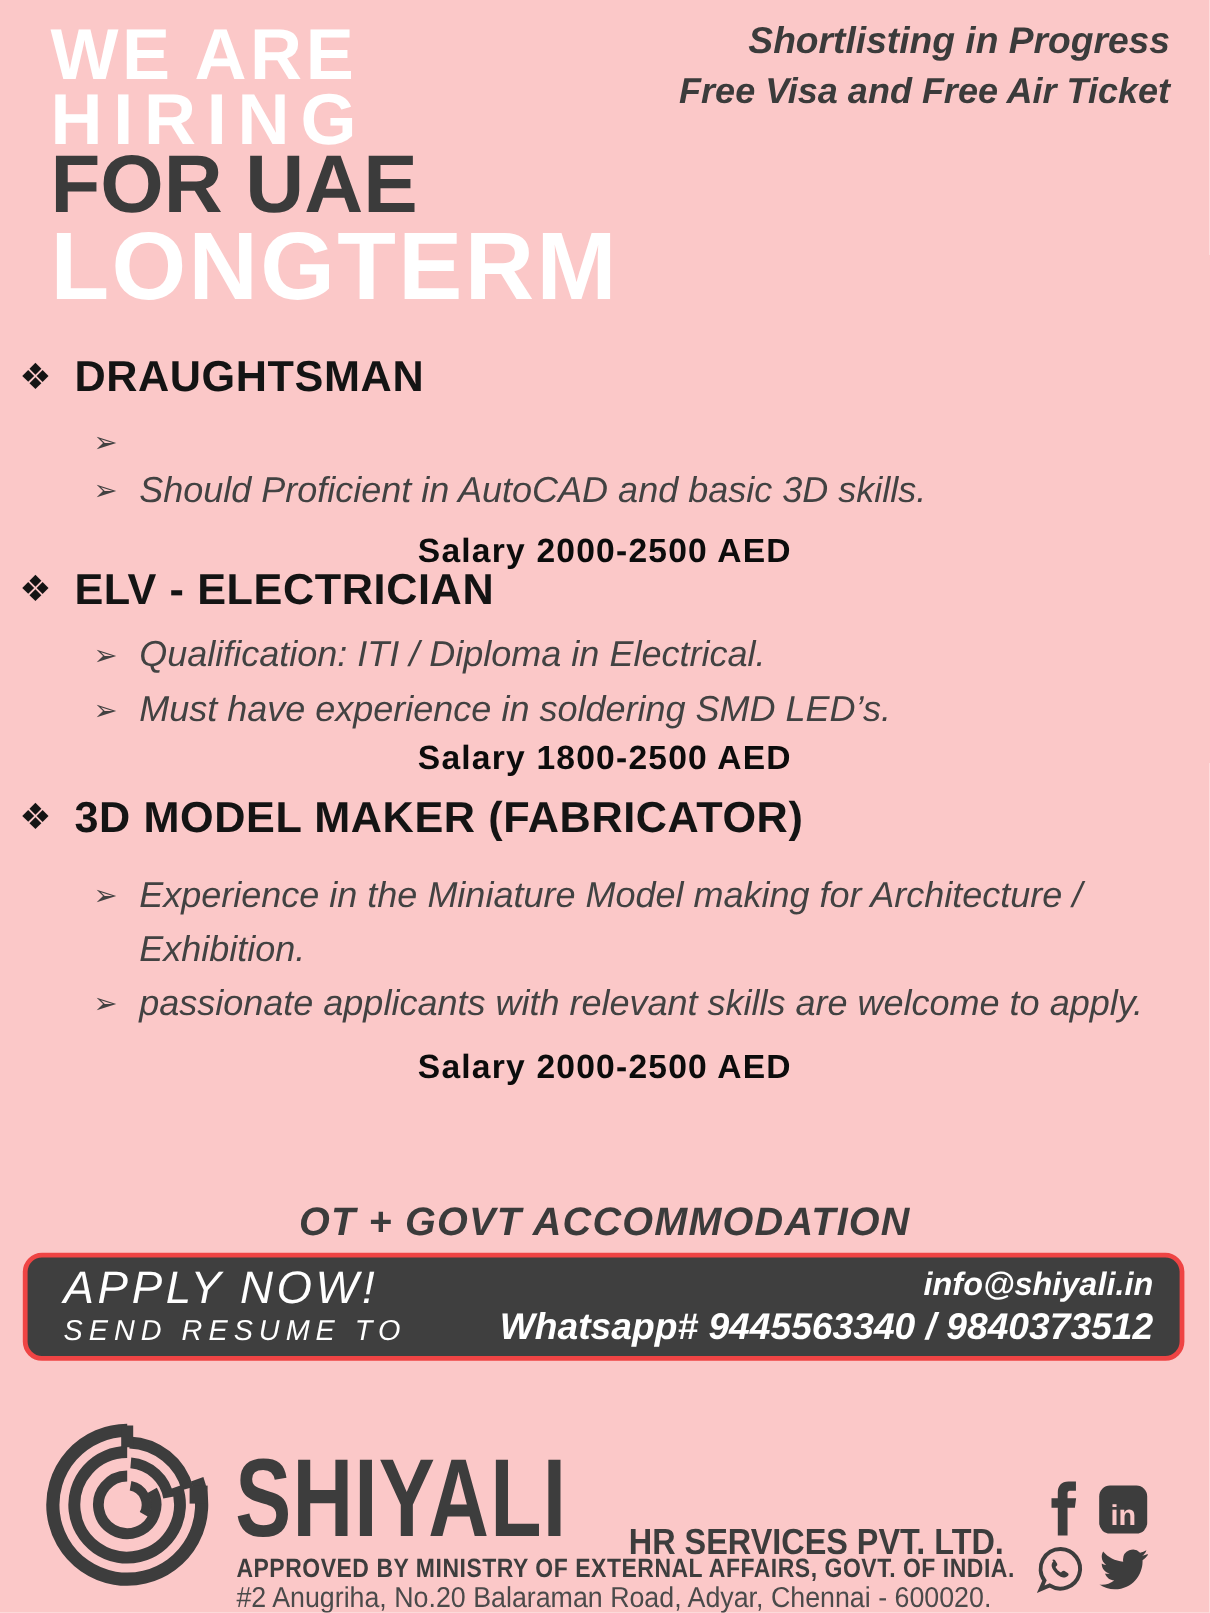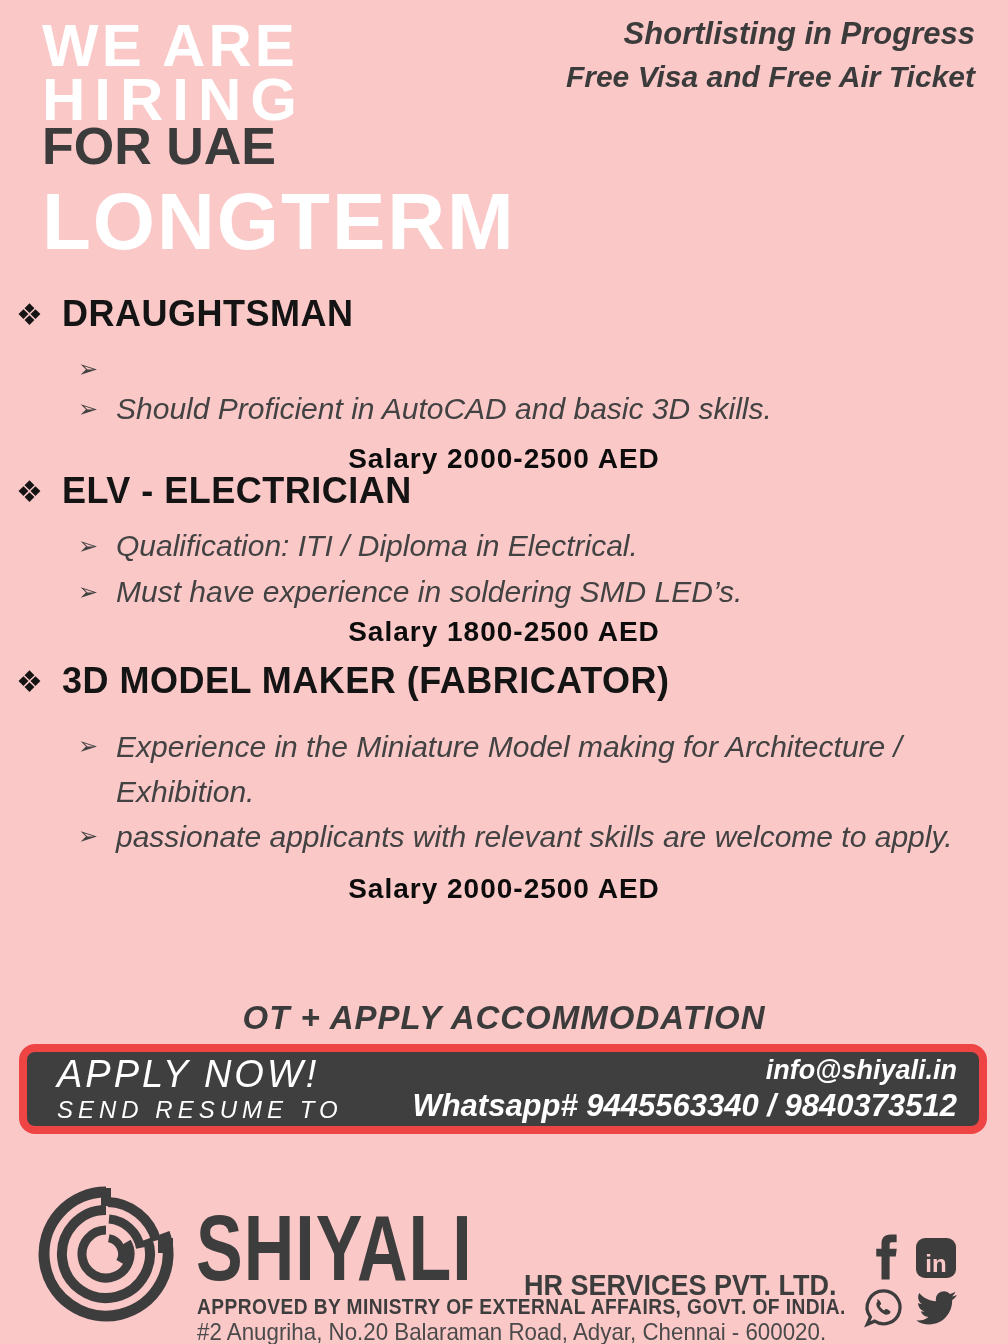--- a/index.html
+++ b/index.html
@@ -7,21 +7,21 @@
     position:relative;
     width:1008px;height:1344px;
     background:#fbc8c8;
     font-family:"Liberation Sans", sans-serif;
     overflow:hidden;
   }
   
   .hline{position:absolute;left:42px;line-height:1;font-weight:900;white-space:nowrap;}
   .hl1{top:16px;font-size:60px;letter-spacing:3px;color:#ffffff;}
   .hl2{top:70px;font-size:60px;letter-spacing:9px;color:#ffffff;}
-  .hl3{top:120px;font-size:52px;letter-spacing:0px;color:#3b3b3b;}
+  .hl3{top:120px;font-size:68px;letter-spacing:0px;color:#3b3b3b;}
   .hl4{top:182px;font-size:80px;letter-spacing:2px;color:#ffffff;}
   
   .promo{position:absolute;right:33px;text-align:right;color:#3b3b3b;
          font-weight:bold;font-style:italic;white-space:nowrap;}
   .promo1{top:16px;font-size:31px;}
   .promo2{top:60px;font-size:30px;}
   
   .job{position:absolute;left:0;width:1008px;}
   .job-head{display:flex;align-items:center;padding-left:16px;}
   .diamond{font-family:"DejaVu Sans", sans-serif;font-size:30px;color:#141414;width:46px;}
@@ -40,21 +40,21 @@
   .j2 .salary{margin-top:4px;}
   .j3 .salary{margin-top:14px;}
   .job1{top:293px;}
   .job2{top:470px;}
   .job3{top:660px;}
   
   .ot{position:absolute;top:999px;left:0;width:1008px;text-align:center;
       font-size:33px;font-weight:bold;font-style:italic;color:#3b3b3b;letter-spacing:1px;}
   
   .apply-bar{position:absolute;left:19px;top:1044px;width:968px;height:90px;
-      box-sizing:border-box;background:#3f3f3f;border:8px solid #ef4444;border-radius:16px;
+      box-sizing:border-box;background:#3f3f3f;border:4px solid #ef4444;border-radius:16px;
       display:flex;justify-content:space-between;align-items:center;color:#ffffff;}
   .apply-left{padding-left:30px;}
   .apply-title{font-size:38px;font-style:italic;font-weight:300;letter-spacing:3px;line-height:1.1;}
   .apply-sub{font-size:24px;font-style:italic;font-weight:400;letter-spacing:5px;line-height:1.2;}
   .apply-right{padding-right:22px;text-align:right;}
   .apply-email{font-size:27px;font-weight:bold;font-style:italic;line-height:1.2;}
   .apply-wa{font-size:31px;font-weight:bold;font-style:italic;line-height:1.2;}
   
   .logo{position:absolute;left:26px;top:1172px;}
   .brand{position:absolute;left:196px;top:1202px;font-size:70px;font-weight:700;
@@ -133,21 +133,21 @@
         <span class="bullet-text">Experience in the Miniature Model making for Architecture / Exhibition.</span>
       </div>
       <div class="bullet-row">
         <span class="arrow">➢</span>
         <span class="bullet-text">passionate applicants with relevant skills are welcome to apply.</span>
       </div>
     </div>
     <div class="salary">Salary 2000-2500 AED</div>
   </div>
 
-  <div class="ot">OT + APPLY ACCOMMODATION</div>
+  <div class="ot">OT + GOVT ACCOMMODATION</div>
 
   <div class="apply-bar">
     <div class="apply-left">
       <div class="apply-title">APPLY NOW!</div>
       <div class="apply-sub">SEND RESUME TO</div>
     </div>
     <div class="apply-right">
       <div class="apply-email">info@shiyali.in</div>
       <div class="apply-wa">Whatsapp# 9445563340 / 9840373512</div>
     </div>

